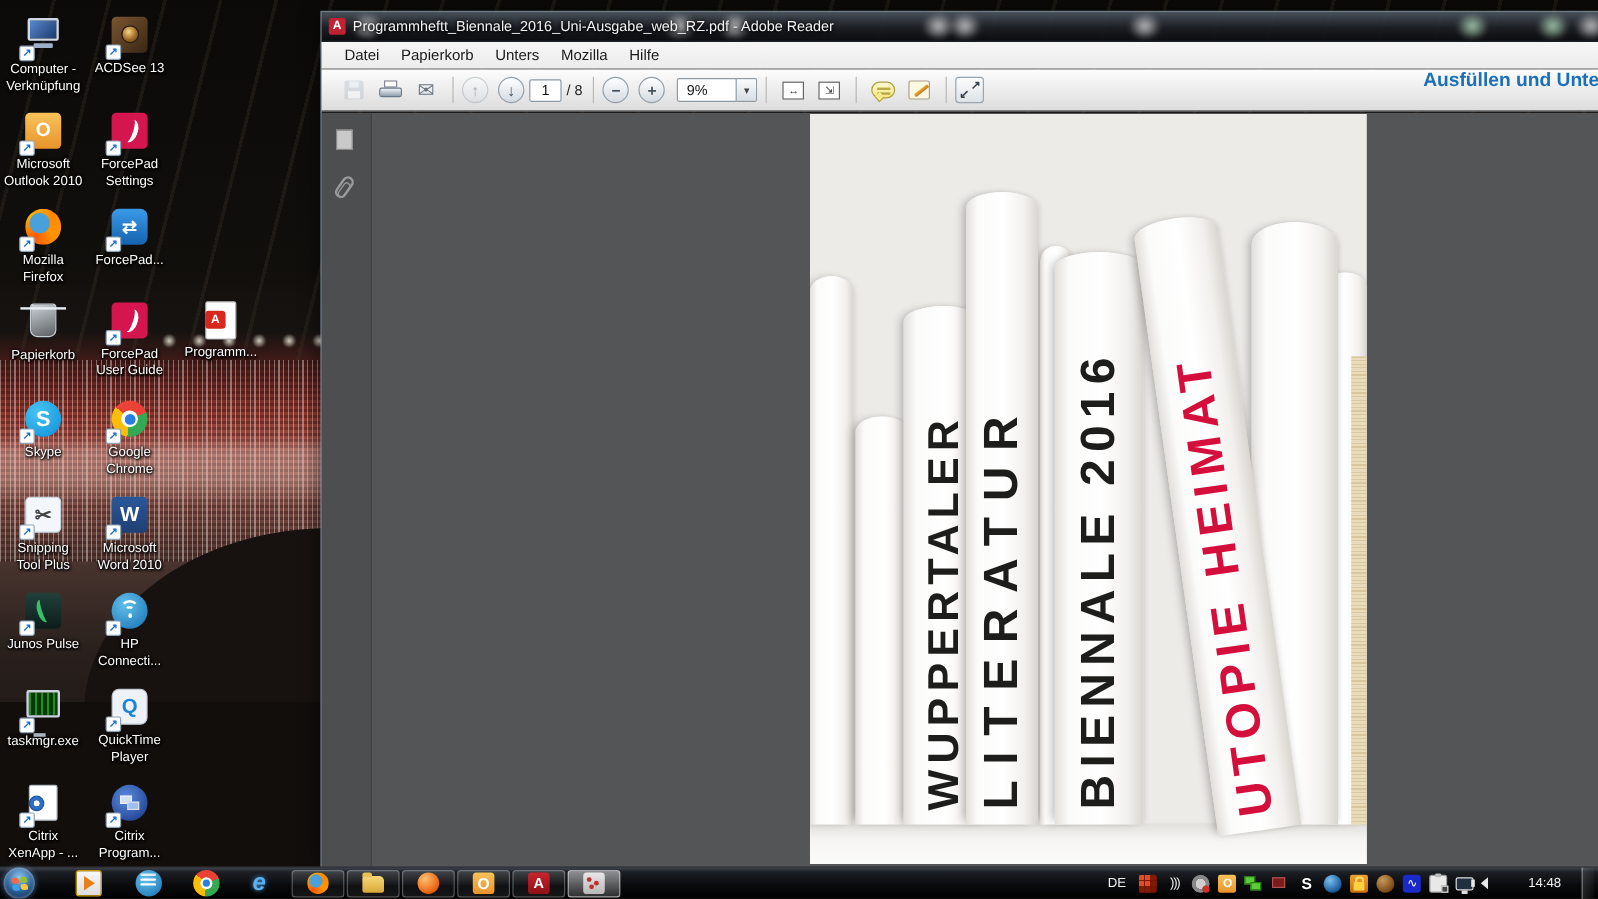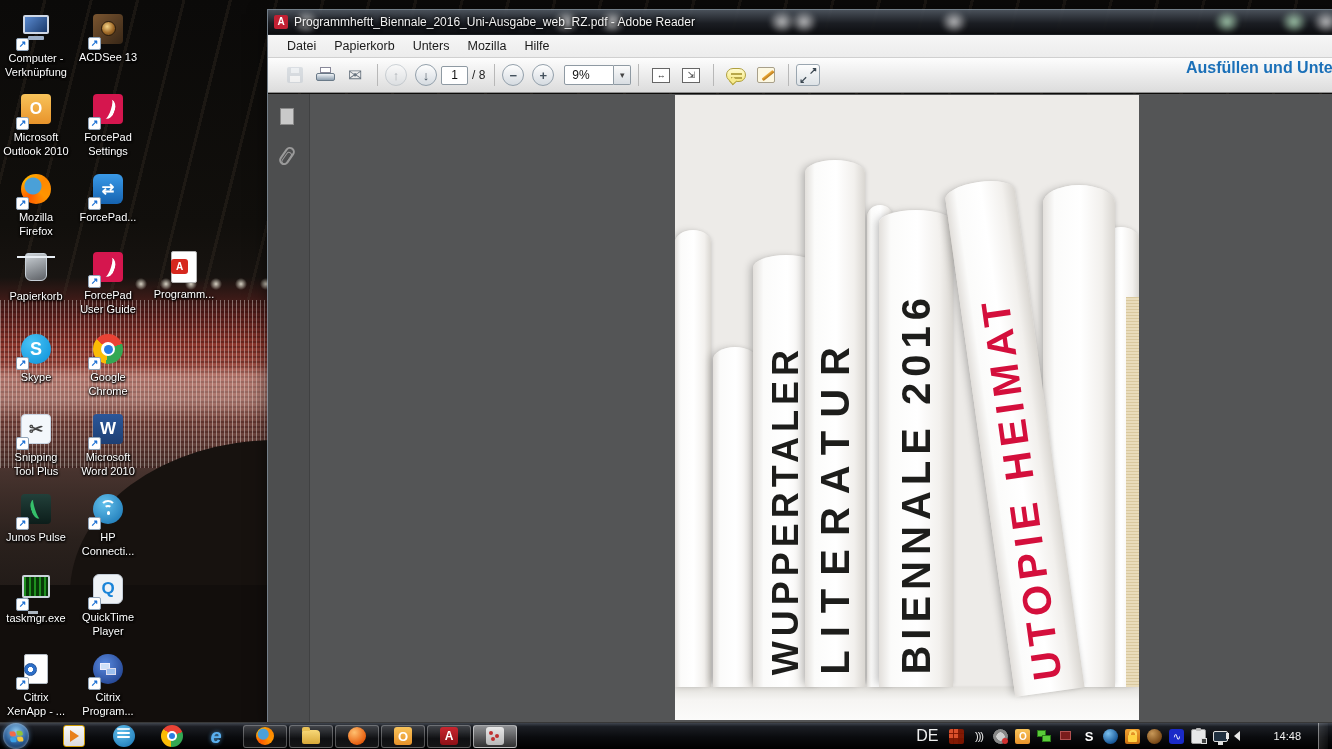--- a/index.html
+++ b/index.html
@@ -207,21 +207,21 @@
   .m-folder:before { content:""; position:absolute; left:0; top:-3px; width:8px; height:4px; background:#e8c055; border-radius:2px 2px 0 0; }
   .m-orange { border-radius:50%; background:radial-gradient(circle at 35% 30%, #ffc070, #e86010 70%, #903808); }
   .m-outlook { background:linear-gradient(#f8c35a,#e8932a); border-radius:3px; color:#fff; font-weight:bold; font-size:13px;
     display:flex; align-items:center; justify-content:center; }
   .m-adobe { background:linear-gradient(#c8252f,#8e1016); border-radius:3px; color:#fff; font-weight:bold; font-size:12px;
     display:flex; align-items:center; justify-content:center; }
   .m-snagit { background:linear-gradient(#e8e8e8,#b8b8b8); border-radius:3px; position:relative; }
   .m-snagit i { position:absolute; width:4px; height:4px; border-radius:50%; background:#c03030; }
 
   .tray { margin-left:auto; display:flex; align-items:center; gap:7px; padding-right:4px; }
-  .lang { font-size:16px; color:#eee; padding:0 4px; }
+  .lang { font-size:11px; color:#eee; padding:0 4px; }
   .ti { width:15px; height:15px; position:relative; flex:none; }
   .t-film { background:#d94f2b; border-radius:2px;
     background-image:linear-gradient(rgba(0,0,0,0) 0 4px, rgba(120,20,0,.9) 4px 5px, rgba(0,0,0,0) 5px 9px, rgba(120,20,0,.9) 9px 10px),
     linear-gradient(90deg, rgba(0,0,0,0) 0 4px, rgba(120,20,0,.9) 4px 5px, rgba(0,0,0,0) 5px 9px, rgba(120,20,0,.9) 9px 10px); }
   .t-signal { color:#e8e8e8; font-size:11px; display:flex; align-items:center; justify-content:center; letter-spacing:-1px; }
   .t-gear { border-radius:50%; background:radial-gradient(#cfcfcf 0 38%, #888 40% 70%, rgba(0,0,0,0) 72%); }
   .t-gear i { position:absolute; right:0; bottom:0; width:6px; height:6px; border-radius:50%; background:#d03030; }
   .t-outlook { background:linear-gradient(#f8c35a,#e8932a); border-radius:2px; color:#fff; font-weight:bold; font-size:10px;
     display:flex; align-items:center; justify-content:center; }
   .t-green { } .t-green i { position:absolute; width:9px; height:7px; background:#5acc3a; border:1px solid #2a7a18; }

